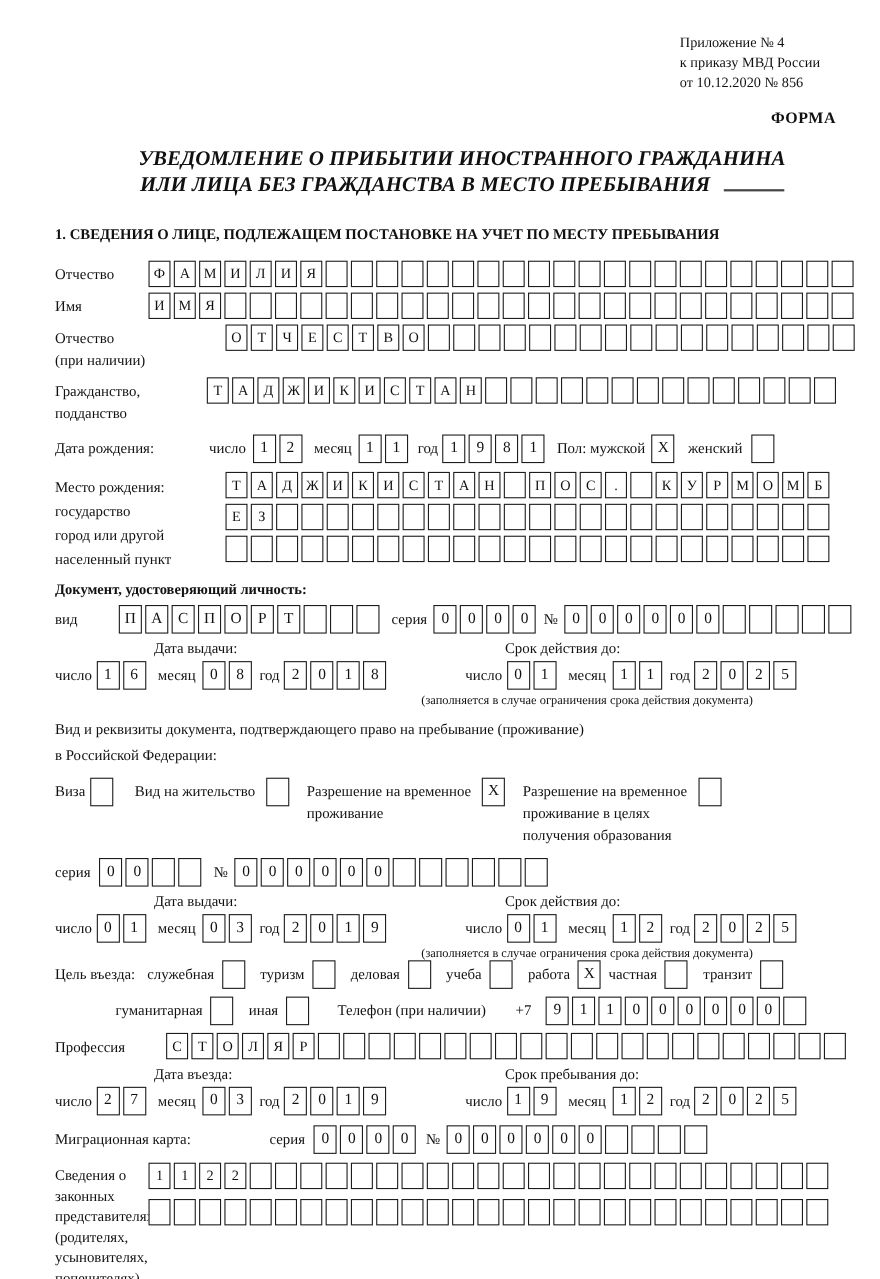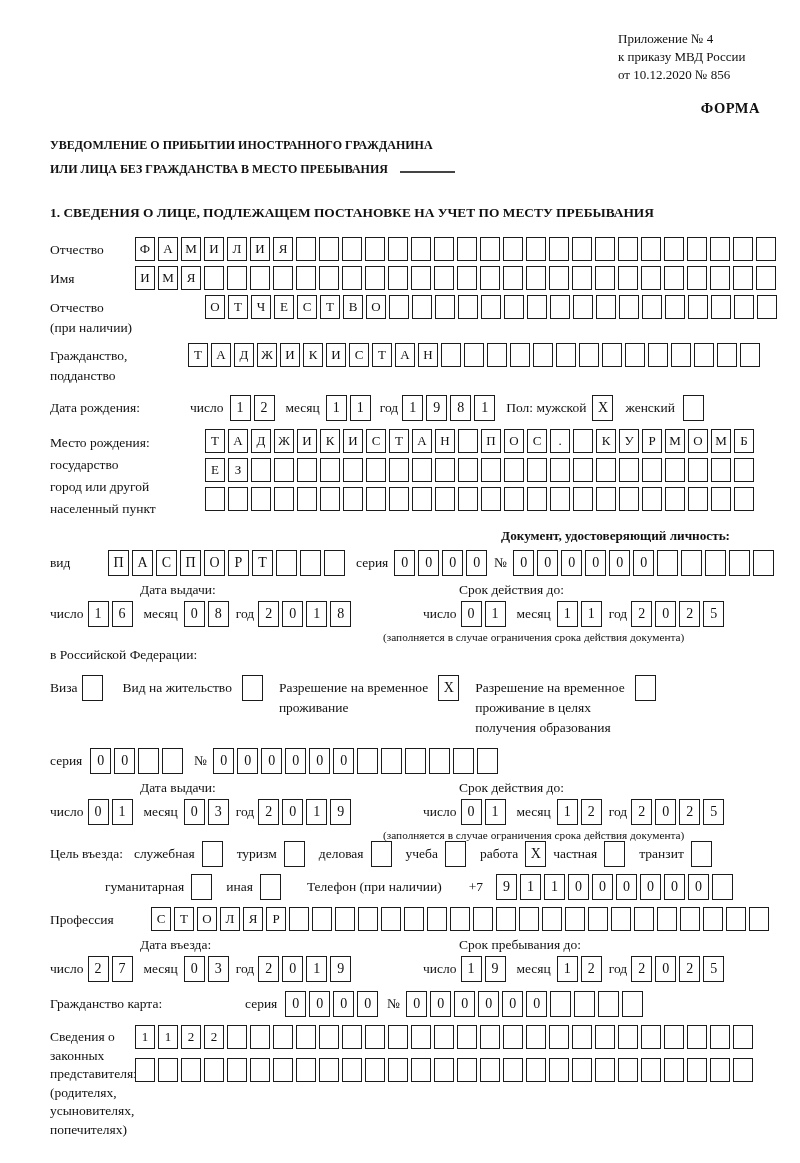--- a/index.html
+++ b/index.html
@@ -4,21 +4,21 @@
 <style>
   html,body{margin:0;padding:0;background:#fff;}
   body{width:800px;height:1163px;overflow:hidden;color:#111;
        font-family:"Liberation Serif","DejaVu Serif",serif;}
   .page{padding:30px 10px 0 50px;position:relative;}
 
   
   .appendix{margin-left:568px;font-size:13px;line-height:18px;}
   .appendix-note{margin-left:568px;font-size:11.5px;line-height:16px;margin-top:2px;}
   .forma{font-weight:bold;font-size:14.5px;text-align:right;margin:16px 30px 0 0;letter-spacing:.5px;}
-  .title{font-weight:bold;font-size:12px;text-align:left;line-height:24px;margin-top:16px;}
+  .title{font-weight:bold;font-size:19px;text-align:center;line-height:24px;margin-top:16px;font-style:italic;}
   .blank-line{display:inline-block;width:55px;border-bottom:2px solid #444;margin-left:12px;}
   .section-title{font-weight:bold;font-size:13.4px;margin-top:24px;margin-bottom:16px;}
 
   
   .frow{display:flex;align-items:flex-start;margin-bottom:5px;}
   .flabel{font-size:13.5px;line-height:20px;flex:none;padding-top:3px;}
   .flabel .sub{display:block;}
   .cells{display:flex;flex-wrap:nowrap;flex:none;}
   .cell{display:inline-flex;align-items:center;justify-content:center;flex:none;
         width:20px;height:24px;box-sizing:border-box;border:1.6px solid #1c1c1c;
@@ -34,21 +34,21 @@
   .gap12{width:12px;flex:none}.gap16{width:16px;flex:none}.gap20{width:20px;flex:none}
 
   
   .dates-row{display:flex;margin-top:6px;gap:28px;}
   .dg-left{width:345px;flex:none;}
   .dg-right{flex:1;}
   .date-title{font-size:13.5px;margin-left:90px;margin-bottom:3px;}
   .dg-right .date-title{margin-left:36px;}
   .date-note{font-size:11.3px;margin-top:4px;margin-left:-40px;white-space:nowrap;}
 
-  .doc-title{font-weight:bold;font-size:13.2px;text-align:right;margin:8px 60px 6px 0;}
+  .doc-title{font-weight:bold;font-size:13.2px;text-align:left;margin:8px 60px 6px 0;}
   .plain{font-size:13.5px;line-height:24px;}
 
   .opts-row{display:flex;align-items:flex-start;margin-top:8px;margin-bottom:10px;}
   .opt{display:flex;align-items:flex-start;}
   .opt-label{font-size:13.5px;line-height:20px;white-space:pre-line;text-align:left;padding-top:3px;}
   .opt .cbox{margin-left:10px;}
   .pre{white-space:pre-line;}
 
   .purpose-row{display:flex;align-items:center;margin-bottom:7px;}
   .purpose-row .lab{margin-right:7px;}
@@ -426,20 +426,21 @@
             <span class="cell">2</span>
             <span class="cell">0</span>
             <span class="cell">2</span>
             <span class="cell">5</span>
           </div>
       </div>
       <div class="date-note">(заполняется в случае ограничения срока действия документа)</div>
     </div>
   </div>
 
+  <div class="plain" style="margin-top:8px">Вид и реквизиты документа, подтверждающего право на пребывание (проживание)</div>
   <div class="plain">в Российской Федерации:</div>
 
   <div class="opts-row">
     <div class="opt">
       <div class="opt-label">Виза</div>
       <span class="cbox" style="margin-left:4px"></span>
     </div>
     <span class="gap20"></span>
     <div class="opt">
       <div class="opt-label">Вид на жительство</div>
@@ -673,21 +674,21 @@
             <span class="cell">2</span>
             <span class="cell">0</span>
             <span class="cell">2</span>
             <span class="cell">5</span>
           </div>
       </div>
     </div>
   </div>
 
   <div class="frow inl" style="margin-top:9px">
-    <div class="lab" style="width:195px">Гражданство карта:</div>
+    <div class="lab" style="width:195px">Миграционная карта:</div>
     <span class="lab">серия</span>
       <span class="gap8"></span>
     <div class="cells big">
         <span class="cell">0</span>
         <span class="cell">0</span>
         <span class="cell">0</span>
         <span class="cell">0</span>
       </div>
       <span class="gap6"></span>
     <span class="lab">№</span>

